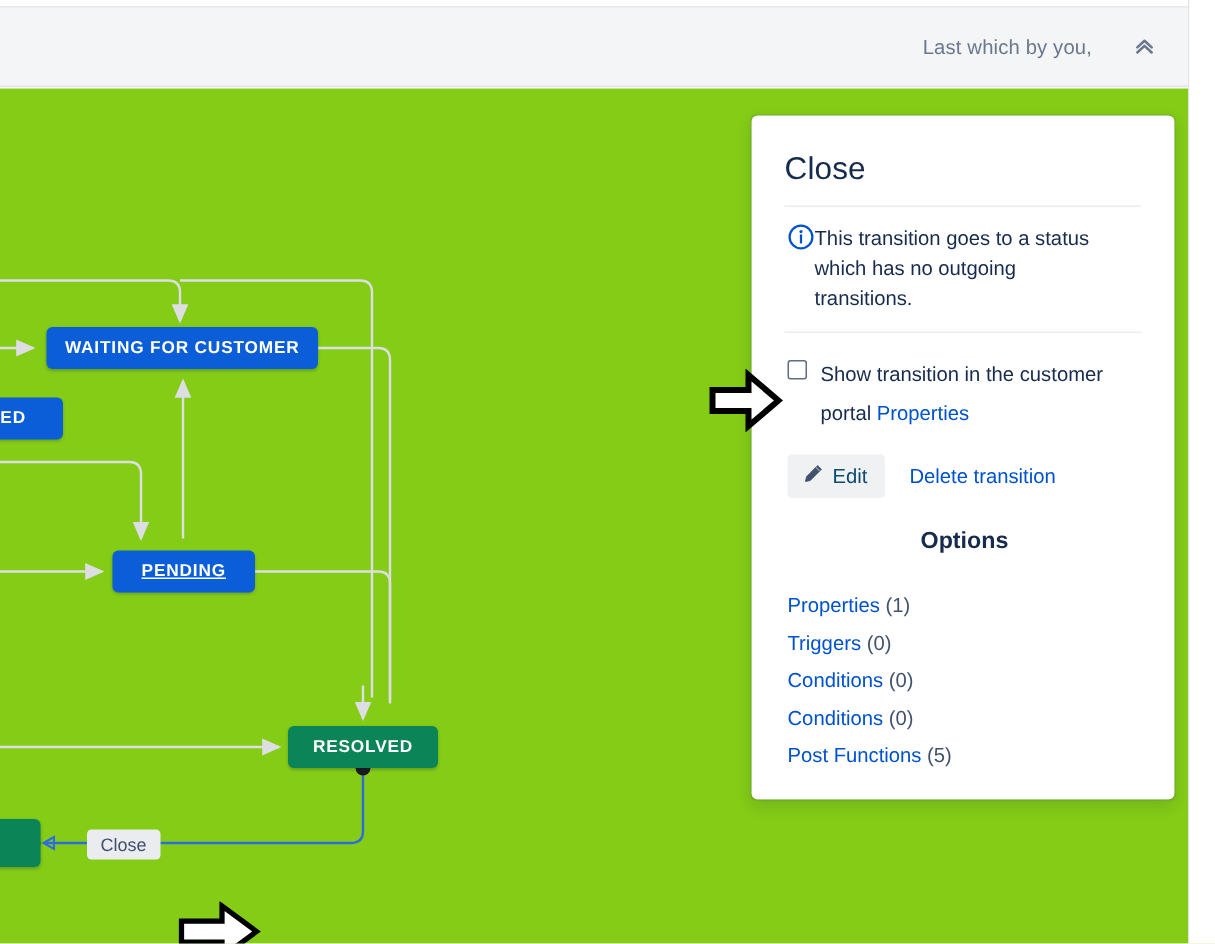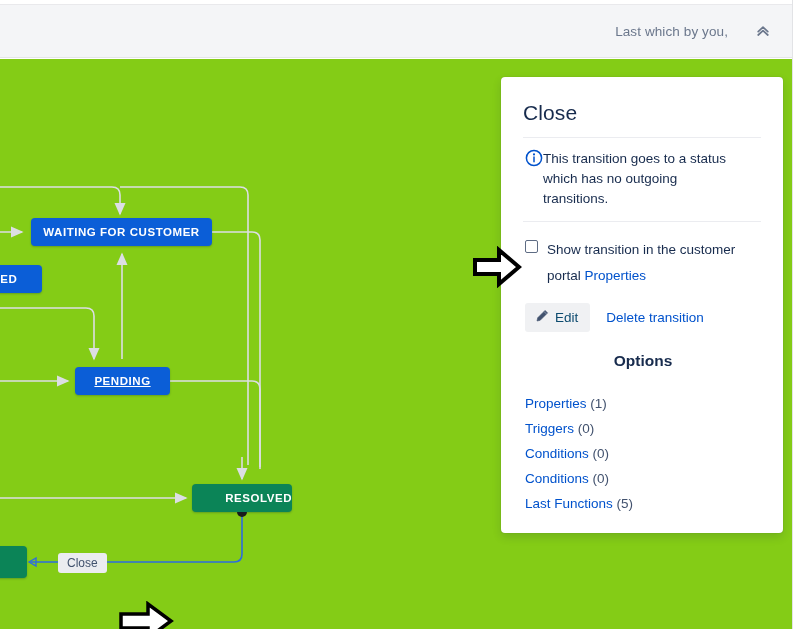--- a/index.html
+++ b/index.html
@@ -52,21 +52,21 @@
     color: #ffffff;
     font-size: 11.5px; font-weight: bold; letter-spacing: .55px;
     box-shadow: 0 1px 2px rgba(9,30,66,.25);
     cursor: pointer;
     white-space: nowrap;
   }
 
   .n-waiting { left: 31px;  top: 159px; width: 181px; height: 28px; background:#0b5ed7; }
   .n-escal   { left: -32px; top: 206px; width: 74px;  height: 28px; background:#0b5ed7; }
   .n-pending { left: 75px;  top: 308px; width: 95px;  height: 28px; background:#0b5ed7;text-decoration:underline; }
-  .n-resolved{ left: 192px; top: 425px; width: 100px; height: 28px; background:#0b8457;justify-content:flex-end; }
+  .n-resolved{ left: 192px; top: 425px; width: 100px; height: 28px; background:#0b8457; }
   .n-closed  { left: -28px; top: 487px; width: 55px;  height: 32px; background:#0b8457; }
 
   .edge-label {
     position: absolute; left: 58px; top: 494px;
     background: #ebecf0; color: #42526e;
     font-size: 12px; padding: 3px 9px; border-radius: 3px;
     cursor: pointer;
   }
 
   
@@ -250,21 +250,21 @@
       </div>
       <div class="opt-item">
         <span class="lbl">Conditions</span>
         <span class="cnt">(0)</span>
       </div>
       <div class="opt-item">
         <span class="lbl">Conditions</span>
         <span class="cnt">(0)</span>
       </div>
       <div class="opt-item">
-        <span class="lbl">Last Functions</span>
+        <span class="lbl">Post Functions</span>
         <span class="cnt">(5)</span>
       </div>
     </div>
   </div>
 
   <span class="anno anno-a">
     <svg width="50" height="42" viewBox="0 0 50 42">
       <path d="M3 14 L27 14 L27 4 L47 21 L27 38 L27 28 L3 28 Z" fill="#ffffff" stroke="#000000" stroke-width="4" stroke-linejoin="miter"></path>
     </svg>
   </span>

